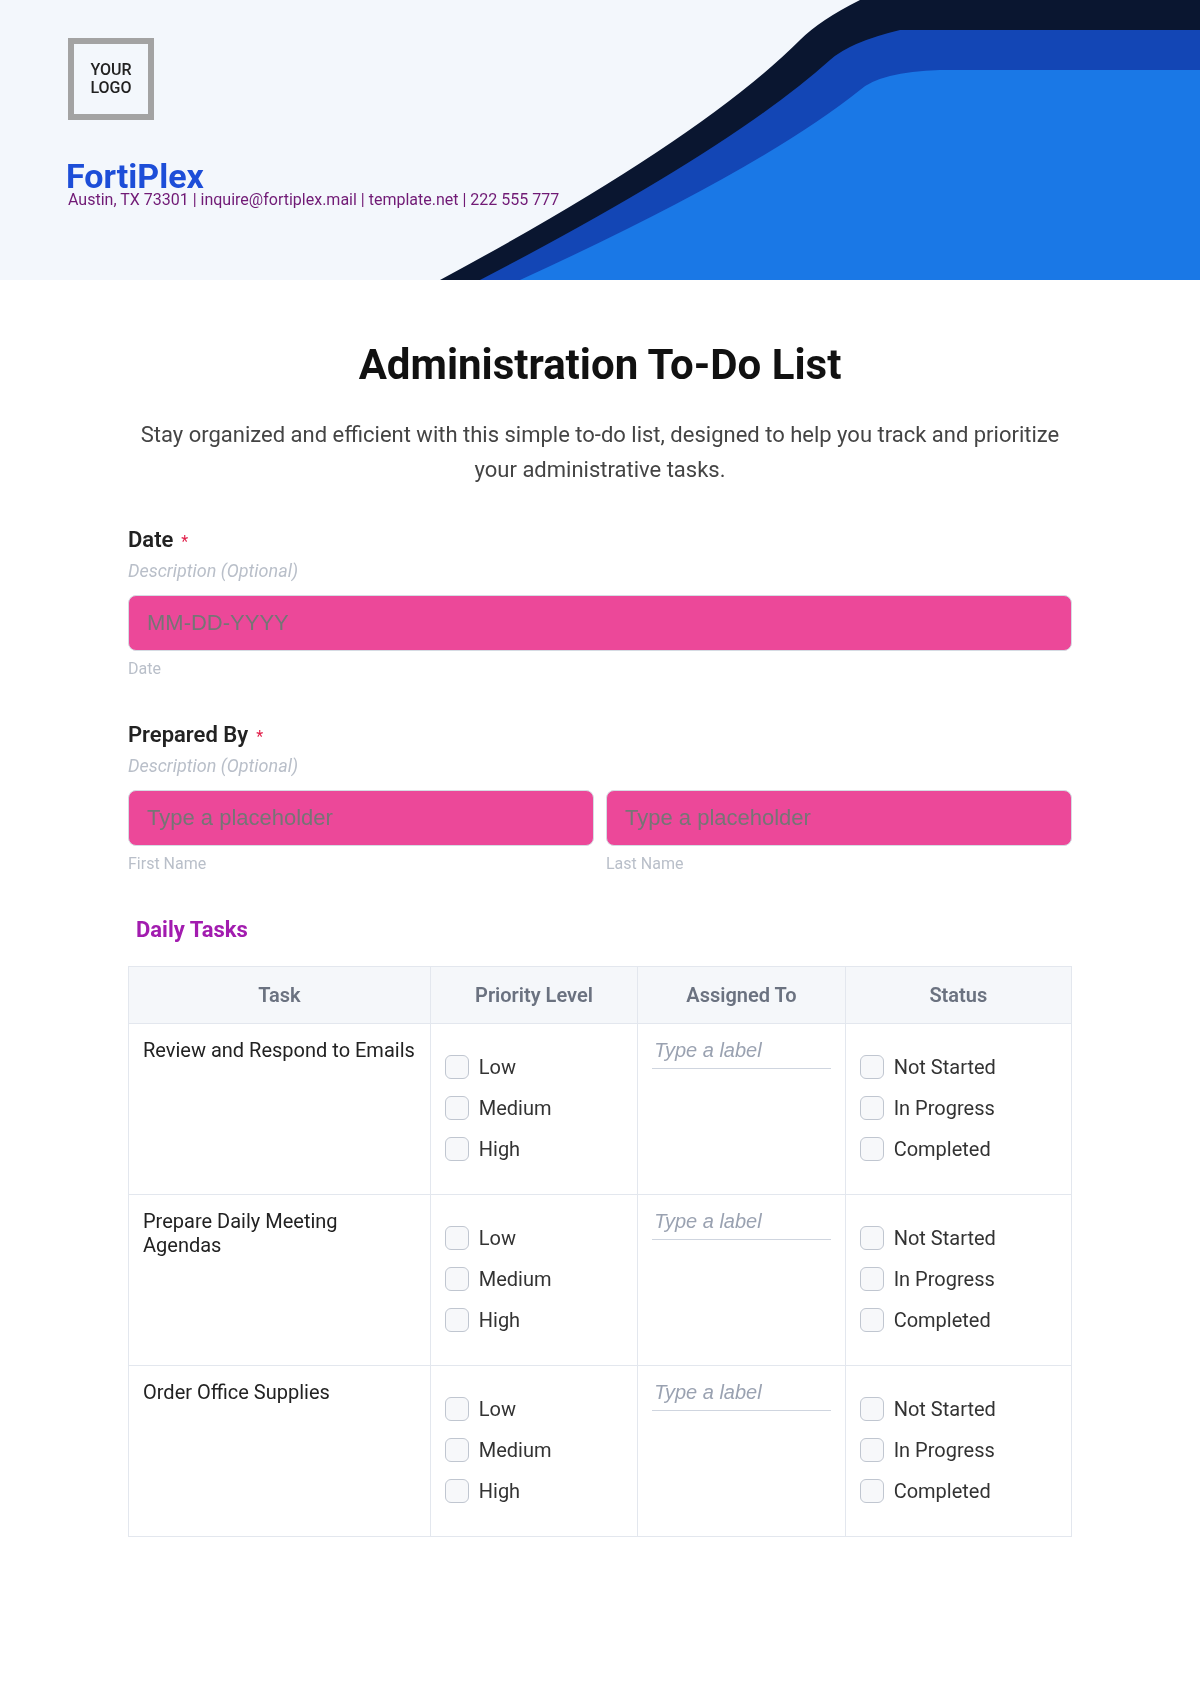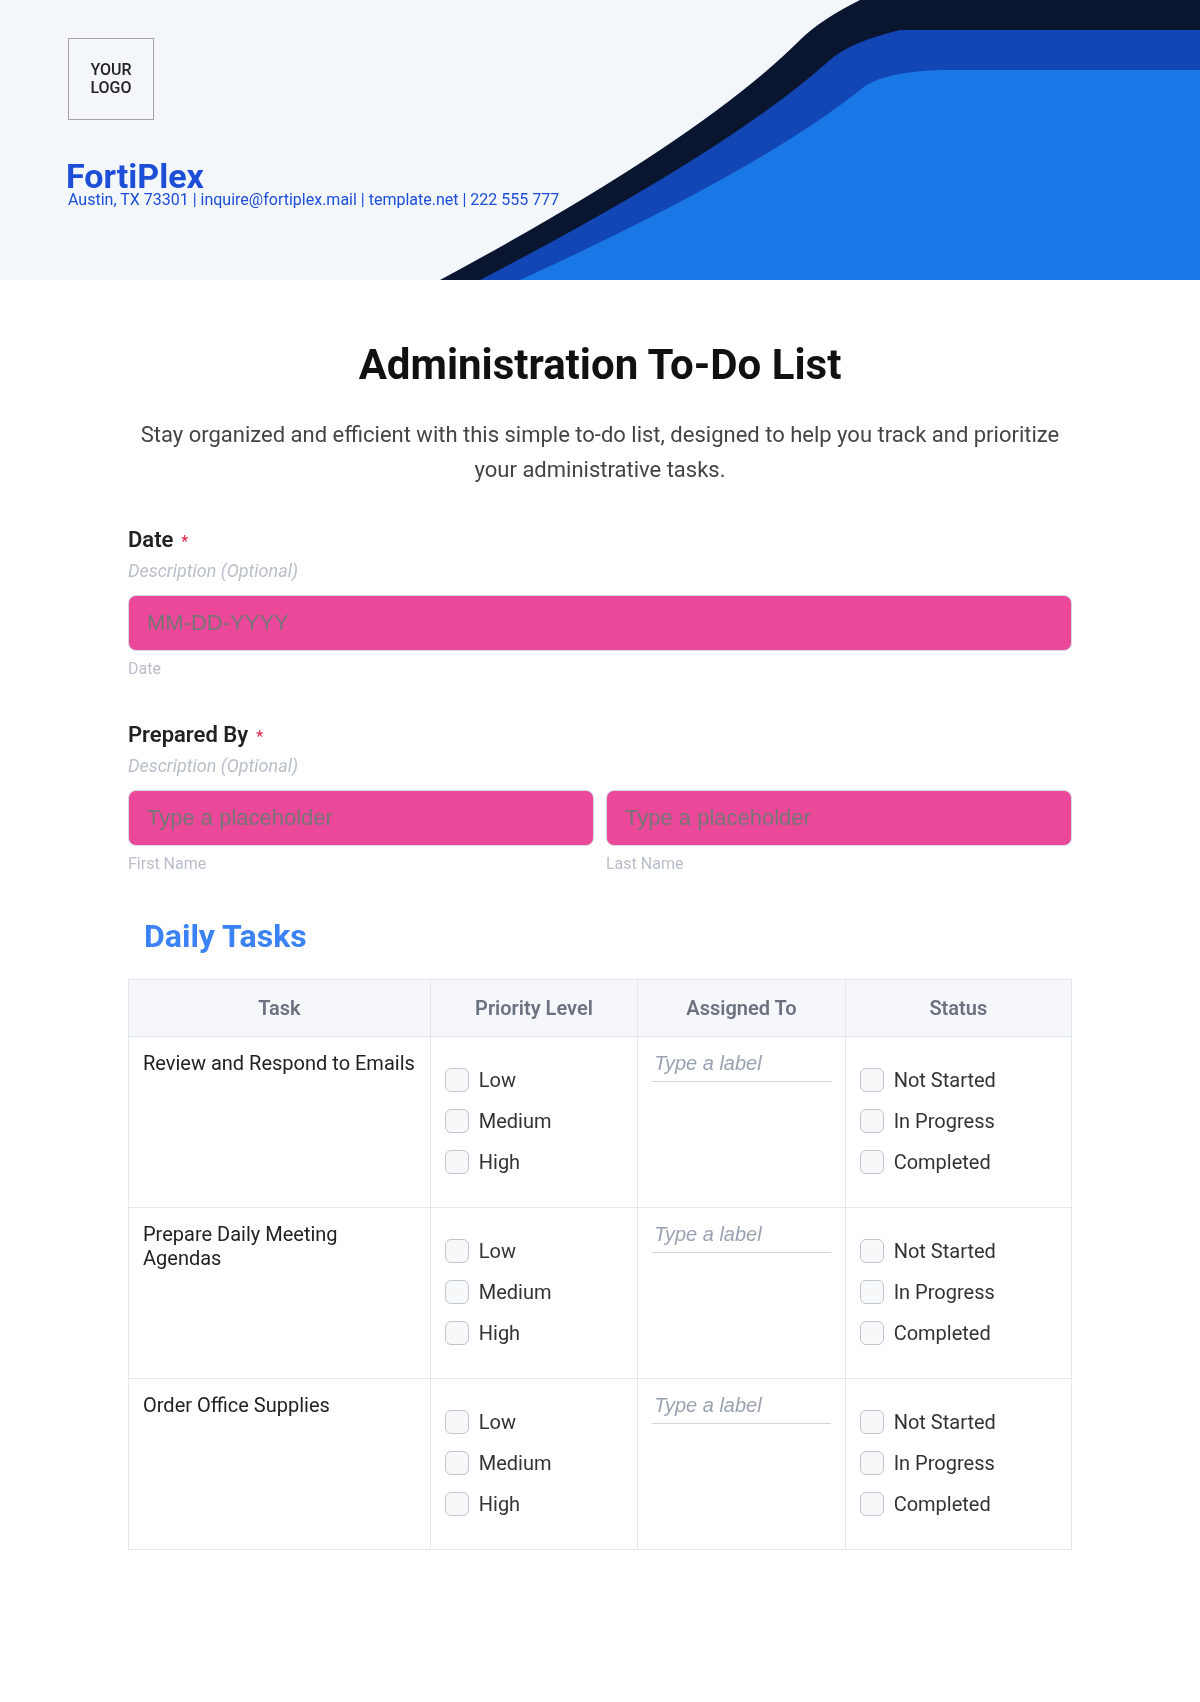--- a/index.html
+++ b/index.html
@@ -16,38 +16,38 @@
   }
   .header-swoosh {
     position: absolute;
     inset: 0;
     pointer-events: none;
   }
   .logo-box {
     position: absolute;
     top: 38px; left: 68px;
     width: 86px; height: 82px;
-    border: 1px solid #a3a3a3;
+    border: 6px solid #a3a3a3;
     display: flex; align-items: center; justify-content: center;
     font-size: 16px; line-height: 1.15; text-align: center;
     font-weight: 500; color: #222;
     background: #f3f7fc;
   }
   .brand {
     position: absolute;
     top: 140px; left: 66px;
     font-size: 34px; font-weight: 700;
     color: #1d4ed8;
     margin-top: 16px;
   }
   .contact {
     position: absolute;
     top: 190px; left: 68px;
     font-size: 16px;
-    color: #1d4ed8;
+    color: #701a75;
   }
 
   
   .main { padding: 60px 128px 0 128px; }
   .title { font-size: 42px; font-weight: 700; text-align: center; color: #111; }
   .subhead { margin: 28px 0 40px; font-size: 22px; color: #444; text-align: center; line-height: 1.6; }
 
   .field-block { margin-bottom: 44px; }
   .field-label { font-size: 22px; font-weight: 600; color: #222; }
   .req { color: #e11d48; margin-left: 4px; }
@@ -59,21 +59,21 @@
     font-size: 22px;
     border: 1px solid #d6dbe3;
     border-radius: 8px;
     background: #ec4899;
     color: #333;
   }
   .sub-label { margin-top: 8px; font-size: 16px; color: #b9bfc9; }
   .two-col { display: flex; gap: 12px; margin-top: 14px; align-items: center; }
   .two-col > div { flex: 1; }
 
-  .section-title { font-size: 32px; font-weight: 700; margin: 10px 16px 24px; color: #3b82f6; }
+  .section-title { font-size: 22px; font-weight: 700; margin: 10px 8px 24px; color: #a21caf; }
 
   
   table.tasks {
     width: 100%;
     border-collapse: collapse;
     font-size: 20px;
     border-radius: 29px;
   }
   table.tasks th {
     background: #f5f7fa;

